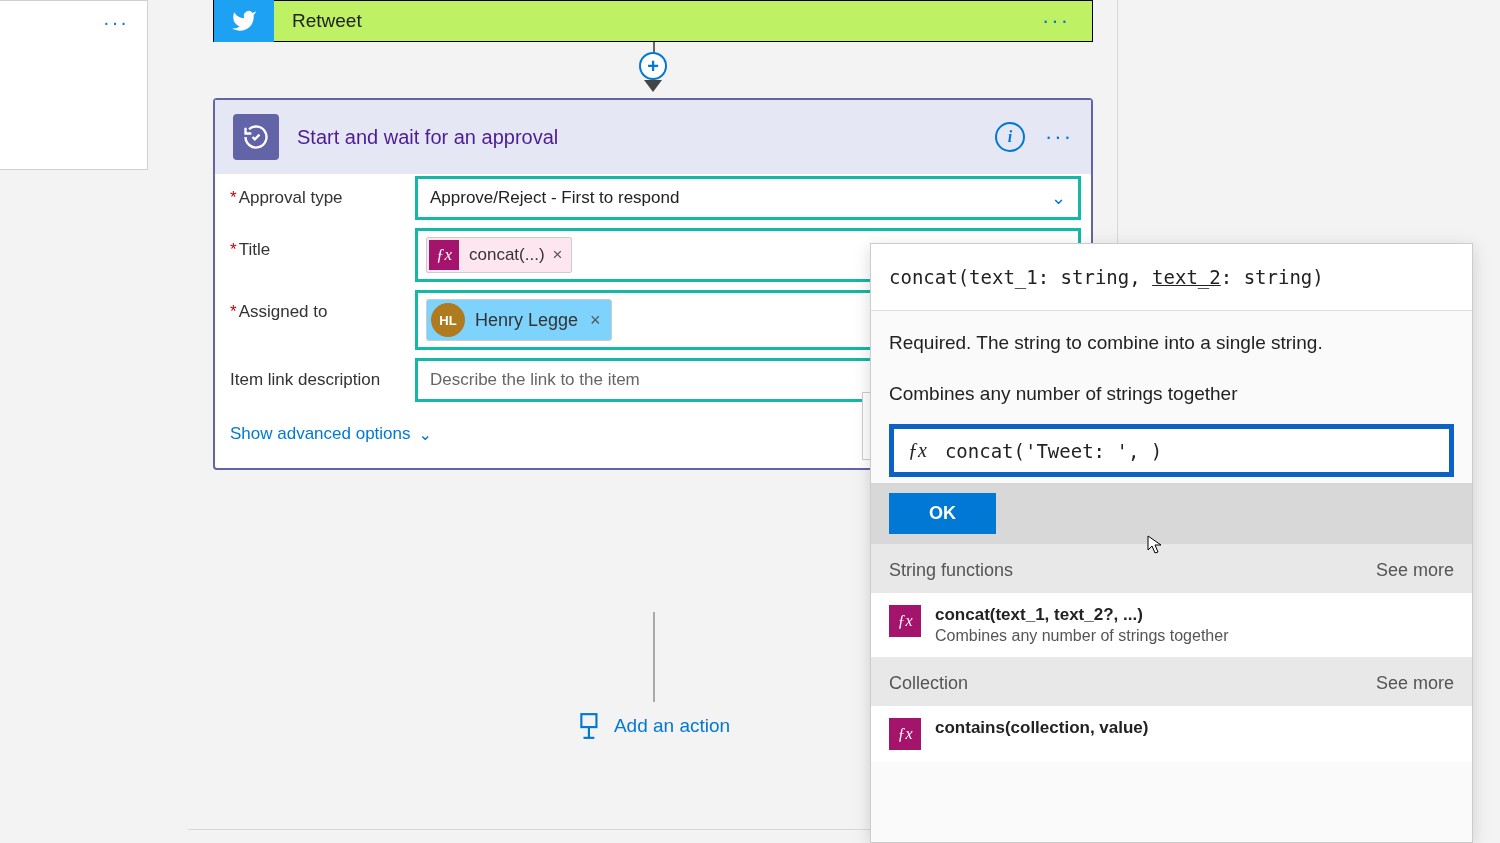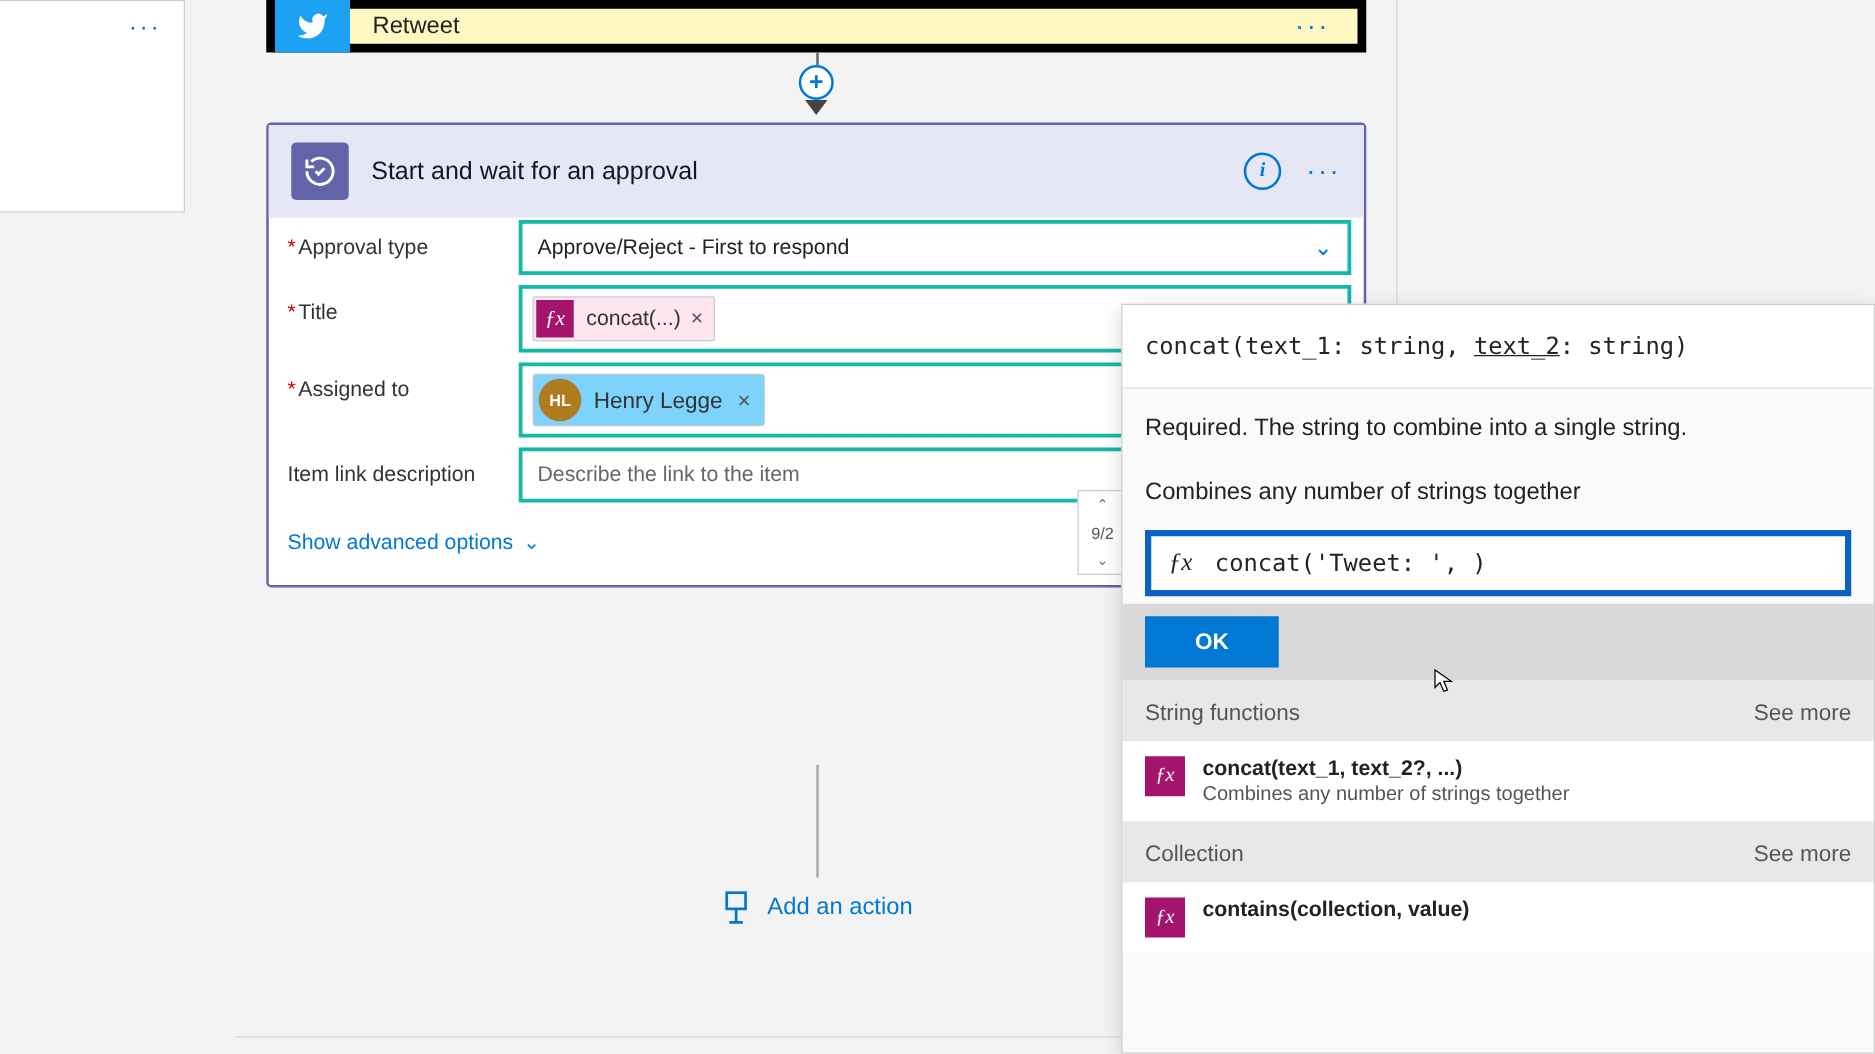--- a/index.html
+++ b/index.html
@@ -21,22 +21,22 @@
     border: 1px solid #d0d0d0;
     border-left: none;
   }
   .left-stub .dots { position: absolute; top: 10px; right: 18px; color: #0078d4; font-size: 20px; letter-spacing: 2px; }
 
   
   .retweet-card {
     position: absolute;
     left: 213px; top: 0;
     width: 880px; height: 42px;
-    background: #fef9c3;
-    border: 7px solid #000000;
+    background: #bef264;
+    border: 1px solid #000000;
     display: flex;
     align-items: center;
   }
   .retweet-card .icon-box {
     width: 60px; height: 42px;
     background: #1da1f2;
     display: flex; align-items: center; justify-content: center;
   }
   .retweet-card .title { margin-left: 18px; font-size: 19px; color: #222; }
   .retweet-card .card-dots { position: absolute; right: 22px; color: #0078d4; font-size: 22px; letter-spacing: 2px; }
@@ -76,21 +76,21 @@
     background: #e6e7f4;
     display: flex; align-items: center;
     padding: 0 18px;
   }
   .approval-icon {
     width: 46px; height: 46px;
     background: #6264a7;
     border-radius: 4px;
     display: flex; align-items: center; justify-content: center;
   }
-  .approval-title { margin-left: 18px; font-size: 20px; color: #0f172a; }
+  .approval-title { margin-left: 18px; font-size: 20px; color: #4c1d95; }
   .approval-header .info-icon {
     margin-left: auto;
     width: 30px; height: 30px;
     border: 2px solid #0078d4; border-radius: 50%;
     color: #0078d4; font-weight: bold; font-size: 16px;
     display: flex; align-items: center; justify-content: center;
     font-family: Georgia, serif; font-style: italic;
   }
   .approval-header .card-dots { margin-left: 20px; color: #0078d4; font-size: 22px; letter-spacing: 2px; }
 
@@ -179,21 +179,21 @@
     background: #fff;
     display: flex; flex-direction: column; align-items: center; justify-content: space-between;
     font-size: 13px; color: #555;
     padding: 4px 0;
   }
   .pager .up, .pager .down { font-size: 11px; color: #666; cursor: pointer; }
 
   
   .popup {
     position: absolute;
-    left: 897px; top: 243px;
+    left: 870px; top: 243px;
     width: 603px; height: 600px;
     background: #fafafa;
     border: 1px solid #ccc;
     box-shadow: 0 4px 16px rgba(0,0,0,0.15);
     overflow: hidden;
   }
   .popup-sig {
     padding: 22px 18px;
     font-family: "Consolas", monospace;
     font-size: 19px;

